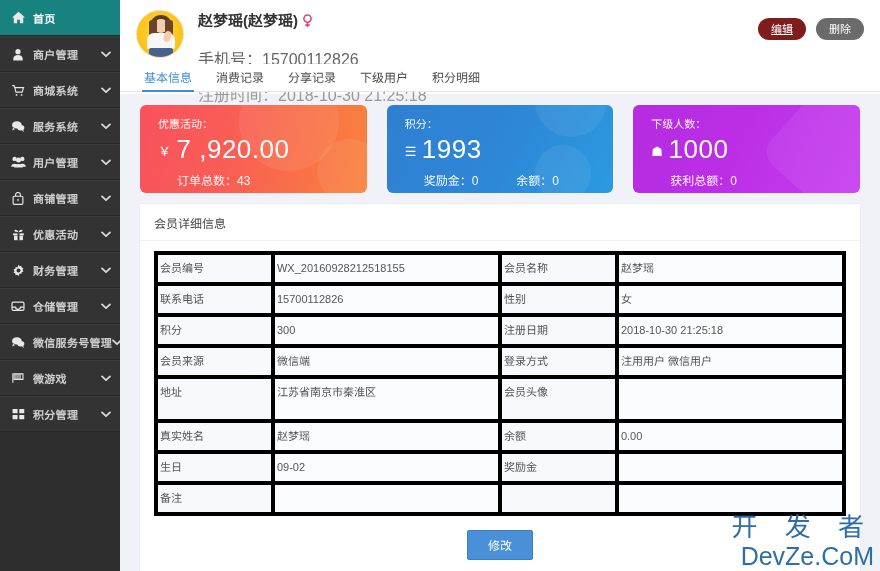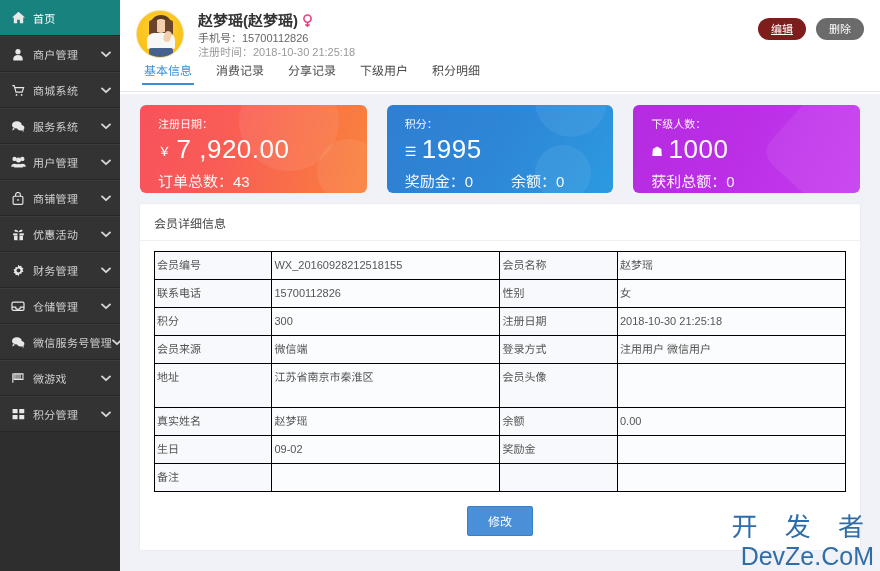--- a/index.html
+++ b/index.html
@@ -23,20 +23,21 @@
     position: relative;
     height: 36px;
     display: flex;
     align-items: center;
     padding: 0 9px 0 10px;
     color: #cfcfcf;
     font-size: 11px;
     border-bottom: 1px solid #272727;
     cursor: pointer;
     background: #333333;
+    font-weight: bold;
   }
   .nav-item + .nav-item { border-top: 1px solid #3b3b3b; }
   .nav-item.active {
     background: #18837e;
     color: #ffffff;
   }
   .nav-ico {
     width: 16px; height: 16px;
     flex: 0 0 16px;
     display: flex; align-items: center; justify-content: center;
@@ -101,40 +102,40 @@
     position: absolute; left: 12px; top: 37px; width: 24px; height: 12px;
     background: #45618e; border-radius: 2px;
   }
   .ph-info { padding-top: 1px; }
   .ph-name {
     font-size: 15px; color: #333; font-weight: bold;
     display: flex; align-items: center; line-height: 20px;
   }
   .gender-ico { margin-left: 4px; display: inline-flex; }
   .ph-line {
-    font-size: 11px; color: #666; margin-top: 0; line-height: 14px;
+    font-size: 16px; color: #666; margin-top: 22px; line-height: 14px;
   }
   .ph-line.dim { color: #999; }
 
   .hdr-actions {
     position: absolute; right: 16px; top: 18px;
     display: flex; gap: 10px;
   }
   .btn-pill {
     min-width: 48px; height: 22px; line-height: 22px;
     border-radius: 11px; border: none; cursor: pointer;
     font-size: 11px; color: #fff; padding: 0 13px;
     font-family: inherit;
   }
   .btn-edit { background: #7f1d1d; text-decoration: underline; }
   .btn-delete { background: #6b6b6b; }
 
   
   .tabs {
-    display: flex; align-items: flex-start;
+    display: flex; align-items: flex-end;
     padding: 0 0 0 24px;
     border-bottom: 1px solid #e3e6ec;
     background: #fff;
     height: 28px;
     position: absolute; left: 0; right: 0; top: 64px;
   }
   .tab {
     font-size: 12px; color: #4b4b4b; cursor: pointer;
     padding: 0 0 6px 0; margin-right: 24px;
     position: relative; line-height: 14px;
@@ -173,42 +174,42 @@
   .card-title { font-size: 11px; opacity: .94; line-height: 14px; }
   .card-main {
     display: flex; align-items: baseline; margin-top: 2px;
     font-size: 26px; font-weight: normal; letter-spacing: .5px;
     line-height: 32px;
   }
   .card-sym {
     font-size: 13px; margin-right: 5px; position: relative; top: -2px;
   }
   .card-foot {
-    display: flex; gap: 38px; font-size: 15px;
-    opacity: .95; margin-top: 5px; line-height: 13px;
+    display: flex; gap: 38px; font-size: 12px;
+    opacity: .95; margin-top: 5px; line-height: 13px; margin-left: 19px;
   }
 
   
   .detail-panel {
     background: #fff; margin-top: 11px; border-radius: 2px;
     padding-bottom: 14px;
     box-shadow: 0 0 0 1px rgba(0,0,0,.02);
   }
   .panel-head {
     font-size: 12px; color: #444; padding: 10px 0 9px 14px;
     border-bottom: 1px solid #eef0f3;
   }
   .tbl-wrap { padding: 10px 14px 0 14px; }
   table.detail {
     width: 100%; border-collapse: collapse;
     font-size: 11px; color: #555;
     table-layout: fixed;
   }
   table.detail td {
-    border: 1px solid #000000;
+    border: 4px solid #000000;
     padding: 6px 2px;
     height: 22px;
     vertical-align: top;
     line-height: 15px;
   }
   td.k { background: #f7f9fc; width: 17%; color: #555; }
   td.v { background: #fbfcfe; width: 33%; color: #555; }
   tr.tall td { height: 44px; margin-left: 33px; }
   .btn-wrap { text-align: center; margin-top: 14px; }
   .btn-modify {
@@ -451,36 +452,36 @@
           <div class="tab">下级用户</div>
           <div class="tab">积分明细</div>
         </div>
     </div>
 
     <div class="content">
       <div class="cards" id="cards">
           <div class="stat-card card-red">
             <div class="deco1"></div>
             <div class="deco2"></div>
-            <div class="card-title">注册日期：</div>
+            <div class="card-title">优惠活动：</div>
             <div class="card-main">
               <span class="card-sym">￥</span>
               <span>7 ,920.00</span>
             </div>
             <div class="card-foot">
               <span>订单总数：43</span>
             </div>
           </div>
           <div class="stat-card card-blue">
             <div class="deco1"></div>
             <div class="deco2"></div>
             <div class="card-title">积分：</div>
             <div class="card-main">
               <span class="card-sym">☰</span>
-              <span>1995</span>
+              <span>1993</span>
             </div>
             <div class="card-foot">
               <span>奖励金：0</span>
               <span>余额：0</span>
             </div>
           </div>
           <div class="stat-card card-purple">
             <div class="deco1"></div>
             <div class="deco2"></div>
             <div class="card-title">下级人数：</div>

